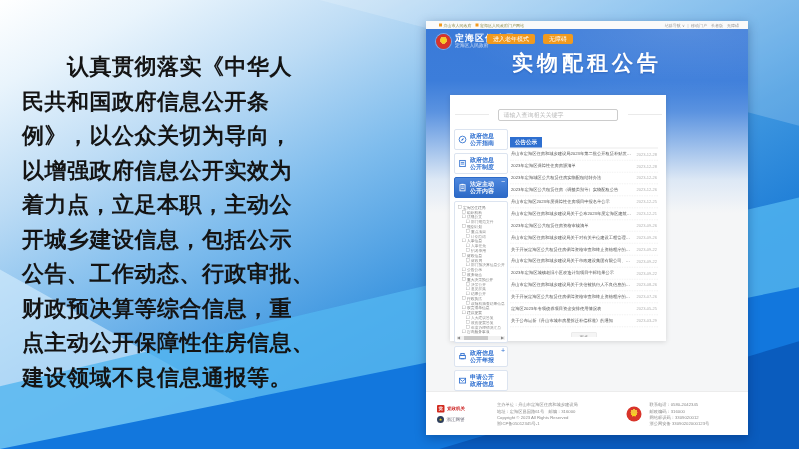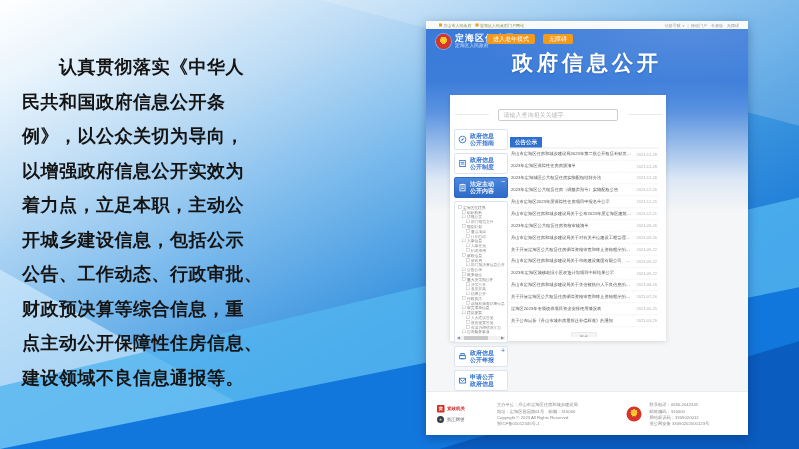--- a/index.html
+++ b/index.html
@@ -10,21 +10,21 @@
   }
   .shape{position:absolute;inset:0;pointer-events:none;}
   .s1{background:#d3ebfc;opacity:.65;clip-path:polygon(0 60%,40% 100%,0 100%);}
   .s2{background:#53b5f0;opacity:.8;clip-path:polygon(0 86%,100% 44%,100% 66%,0 110%);}
   .s3{background:#1277dd;clip-path:polygon(0 100%,100% 64%,100% 100%);}
   .s4{background:#0a5cbe;clip-path:polygon(55% 100%,100% 76%,100% 100%);}
   .s5{background:rgba(255,255,255,.18);clip-path:polygon(40% 0,100% 0,100% 28%);}
 
   .para{
     position:absolute;left:22px;top:50px;width:306px;
-    font-size:18px;font-weight:bold;color:#141414;line-height:34.5px;
+    font-size:22px;font-weight:bold;color:#141414;line-height:34.5px;
     white-space:pre-line;letter-spacing:.5px;
   }
 
   
   .site{
     position:absolute;left:426px;top:21px;width:322px;height:414px;
     background:#f5f6f7;box-shadow:0 3px 10px rgba(0,30,80,.35);overflow:hidden;
   }
   .topbar{position:absolute;top:0;left:0;right:0;height:8px;background:#fafafa;border-bottom:1px solid #ededed;overflow:hidden;}
   .topbar-in{position:absolute;top:0;left:0;width:644px;height:16px;transform:scale(.5);transform-origin:0 0;
@@ -130,21 +130,21 @@
     <span class="emblem">★</span>
     <span class="agency">
       <div class="nm">定海区住建局</div>
       <div class="sub">定海区人民政府</div>
     </span>
   </div>
   <div class="hdr-btns">
     <span class="obtn">进入老年模式</span>
     <span class="obtn">无障碍</span>
   </div>
-  <div class="site-title">政府信息公开</div>
+  <div class="site-title">实物配租公告</div>
 
   <div class="card">
     <div class="search-row">
       <span class="hairline"></span>
       <input class="search-input" type="text" placeholder="请输入查询相关关键字" style="">
       <span class="hairline"></span>
     </div>
   </div>
 
   <div class="side">

